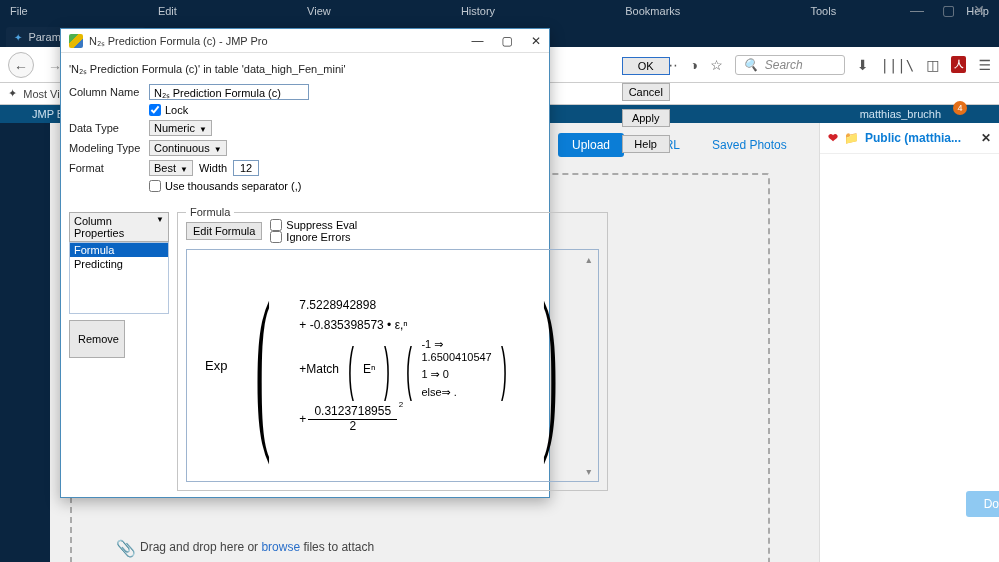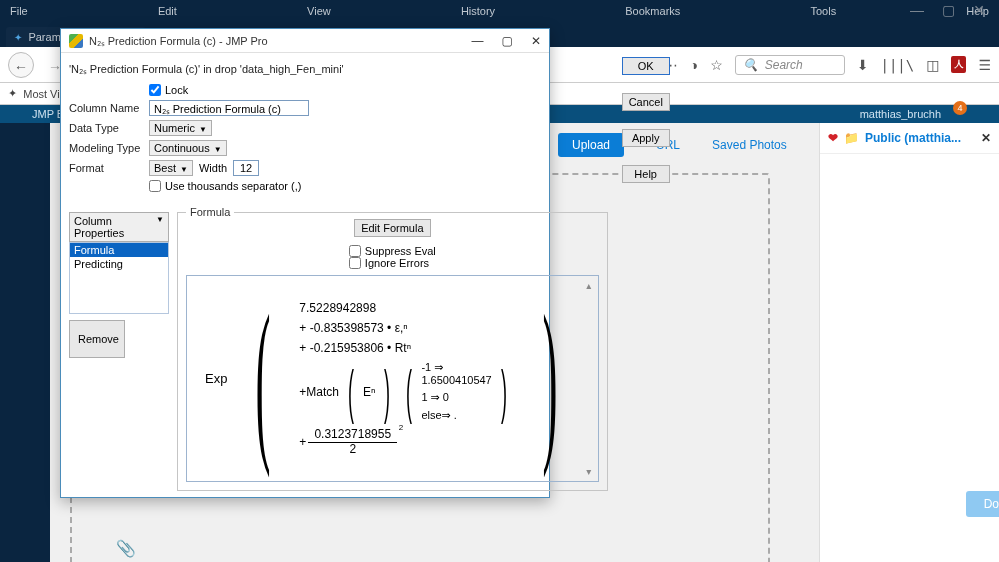--- a/index.html
+++ b/index.html
@@ -49,42 +49,42 @@
     
     .jmp-window { position: absolute; top: 28px; left: 60px; width: 490px; height: 470px; background: #fff; border: 1px solid #4a8cba; box-shadow: 0 4px 14px rgba(0,0,0,.3); display: flex; flex-direction: column; font-size: 11px; }
     .jmp-titlebar { height: 24px; background: #fff; display: flex; align-items: center; padding: 0 8px; gap: 6px; border-bottom: 1px solid #e0e0e0; }
     .jmp-title-icon { width: 14px; height: 14px; background: linear-gradient(135deg, #4faf4f 33%, #e6b800 33% 66%, #3a78c2 66%); border-radius: 2px; }
     .jmp-title { font-size: 11px; color: #333; }
     .jmp-wincontrols { margin-left: auto; display: flex; gap: 18px; color: #333; font-size: 12px; }
     .jmp-wincontrols span { cursor: pointer; }
 
     .jmp-body { display: flex; flex: 1; }
     .jmp-main { flex: 1; padding: 6px 8px; display: flex; flex-direction: column; gap: 4px; }
-    .jmp-sidebtns { width: 60px; padding: 4px 6px; display: flex; flex-direction: column; gap: 18px; }
+    .jmp-sidebtns { width: 60px; padding: 4px 6px; display: flex; flex-direction: column; gap: 8px; }
     .jmp-btn { border: 1px solid #adadad; background: #e8e8e8; padding: 2px 6px; font-size: 11px; text-align: center; cursor: pointer; }
 
     .jmp-desc { font-size: 11px; color: #222; padding: 2px 0 4px; }
     .jmp-row { display: flex; align-items: center; gap: 6px; }
     .jmp-label { width: 74px; font-size: 11px; color: #222; }
     .jmp-input { border: 1px solid #7a9bbf; padding: 1px 4px; font-size: 11px; }
     .jmp-select { border: 1px solid #adadad; background: #efefef; padding: 1px 4px; font-size: 11px; display: inline-flex; align-items: flex-end; gap: 4px; }
     .jmp-chk { display: flex; align-items: center; gap: 4px; font-size: 11px; }
     .jmp-chk input { width: 12px; height: 12px; }
 
     .jmp-bottom { display: flex; gap: 8px; margin-top: 16px; flex: 1; min-height: 0; }
     .jmp-props { width: 100px; display: flex; flex-direction: column; }
     .jmp-props-hdr { border: 1px solid #adadad; background: #efefef; padding: 2px 4px; font-size: 11px; display: flex; justify-content: space-between; }
     .jmp-listbox { border: 1px solid #b5c7de; height: 72px; font-size: 11px; }
     .jmp-listbox .li { padding: 1px 4px; }
     .jmp-listbox .li.sel { background: #0a64c2; color: #fff; }
     .remove-btn { border: 1px solid #adadad; background: #e8e8e8; padding: 12px 8px; font-size: 11px; width: 56px; margin-top: 6px; cursor: pointer; text-align: center; }
 
     .formula-group { flex: 1; border: 1px solid #c5c5c5; position: relative; padding: 6px 8px 8px; display: flex; flex-direction: column; min-height: 0; }
     .formula-legend { position: absolute; top: -7px; left: 8px; background: #fff; padding: 0 4px; font-size: 11px; color: #333; }
-    .formula-hdr { display: flex; align-items: center; gap: 8px; flex-direction: column; }
+    .formula-hdr { display: flex; align-items: center; gap: 8px; }
     .formula-box { flex: 1; border: 1px solid #9db4cf; margin-top: 6px; position: relative; padding: 10px 18px; font-family: "Times New Roman", serif; font-size: 13px; color: #000; overflow: hidden; }
     .formula-scroll { position: absolute; right: 2px; top: 2px; bottom: 2px; width: 14px; background: #f0f0f0; display: flex; flex-direction: column; align-items: center; justify-content: space-between; color: #888; font-size: 10px; padding: 2px 0; }
     .formula-content { display: flex; align-items: center; gap: 6px; height: 100%; }
     .exp-label { font-size: 13px; }
     .big-paren { font-size: 180px; font-weight: 100; font-family: serif; line-height: 0.85; transform: scaleX(0.25); display: inline-block; }
     .formula-lines { display: flex; flex-direction: column; gap: 6px; font-size: 12px; }
     .match-row { display: flex; align-items: center; gap: 2px; }
     .small-paren { font-size: 60px; font-weight: 100; line-height: 0.8; transform: scaleX(0.3); display: inline-block; }
     .match-cases { display: flex; flex-direction: column; font-size: 11px; gap: 5px; }
     .frac { display: inline-flex; flex-direction: column; align-items: center; font-size: 12px; line-height: 1.1; }
@@ -152,20 +152,23 @@
 </div>
 
 <div class="page-content">
   <div class="upload-tabs">
     <span class="active">Upload</span>
     <span class="inactive">URL</span>
     <span class="inactive">Saved Photos</span>
   </div>
   <div class="dropzone"></div>
   <span class="dragdrop-icon">📎</span>
+  <div class="dragdrop-hint">
+    <span>Drag and drop here or </span><span class="link">browse</span><span> files to attach</span>
+  </div>
 
   <div class="right-panel">
     <div class="public-row">
       <span class="hearts">❤</span>
       <span style="color:#0b7dd6">📁</span>
       <span>Public (matthia...</span>
       <span class="close">✕</span>
     </div>
     <div class="done-btn">Do</div>
   </div>
@@ -177,32 +180,32 @@
     <div class="jmp-title">N₂ₛ Prediction Formula (c) - JMP Pro</div>
     <div class="jmp-wincontrols">
       <span>—</span>
       <span>▢</span>
       <span>✕</span>
     </div>
   </div>
 
   <div class="jmp-body">
     <div class="jmp-main">
-      <div class="jmp-desc">'N₂ₛ Prediction Formula (c)' in drop 'data_high_Fen_mini'</div>
-
+      <div class="jmp-desc">'N₂ₛ Prediction Formula (c)' in table 'data_high_Fen_mini'</div>
+
+      <div class="jmp-row">
+        <div class="jmp-label">Column Name</div>
+        <input class="jmp-input" style="width: 160px;" value="N₂ₛ Prediction Formula (c)">
+      </div>
       <div class="jmp-row">
         <div class="jmp-label"></div>
         <label class="jmp-chk">
             <input type="checkbox" checked="" style="">
             <span>Lock</span>
           </label>
-      </div>
-      <div class="jmp-row">
-        <div class="jmp-label">Column Name</div>
-        <input class="jmp-input" style="width: 160px;" value="N₂ₛ Prediction Formula (c)">
       </div>
       <div class="jmp-row">
         <div class="jmp-label">Data Type</div>
         <div class="jmp-select">
             <span>Numeric</span>
             <span class="tri">▼</span>
           </div>
       </div>
       <div class="jmp-row">
         <div class="jmp-label">Modeling Type</div>
@@ -260,21 +263,20 @@
             <div class="formula-scroll">
                 <span>▴</span>
                 <span>▾</span>
               </div>
             <div class="formula-content">
               <span class="exp-label">Exp</span>
               <span class="big-paren">(</span>
               <div class="formula-lines">
                 <div>7.5228942898</div>
                 <div>+ -0.835398573 • ε,ⁿ</div>
-                <div>+ -0.215953806 • Rtⁿ</div>
                 <div class="match-row">
                   <span>+Match</span>
                   <span class="small-paren">(</span>
                   <span>Eⁿ</span>
                   <span class="small-paren">)</span>
                   <span class="small-paren">(</span>
                   <div class="match-cases">
                     <div>-1   ⇒ 1.6500410547</div>
                     <div>1    ⇒ 0</div>
                     <div>else⇒ .</div>

